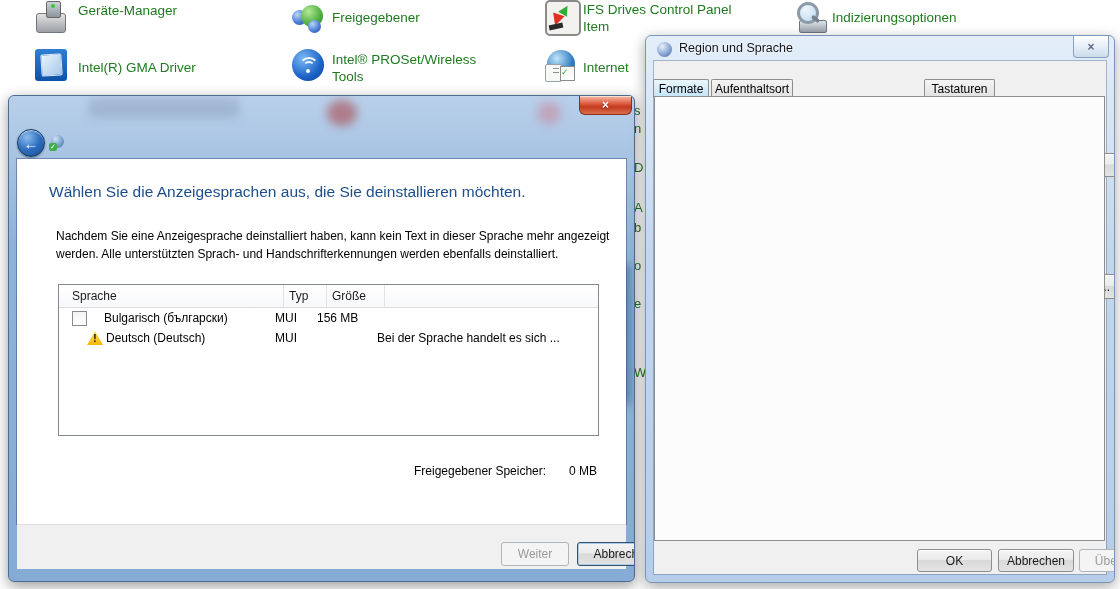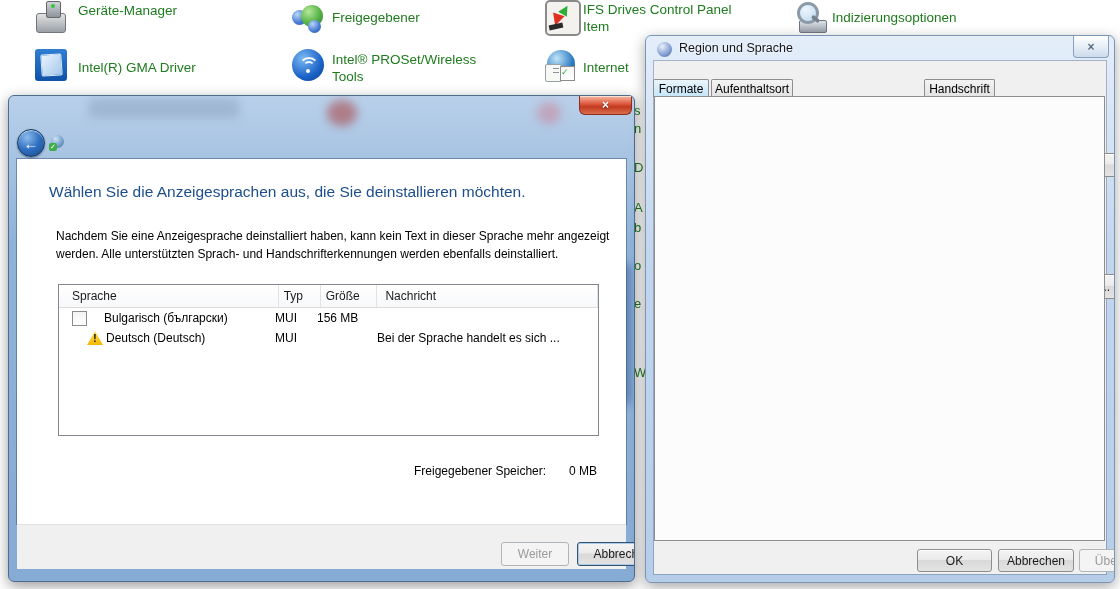--- a/index.html
+++ b/index.html
@@ -243,21 +243,20 @@
   <div class="lclient"></div>
 
   <div class="lheading">Wählen Sie die Anzeigesprachen aus, die Sie deinstallieren möchten.</div>
   <div class="lbody">Nachdem Sie eine Anzeigesprache deinstalliert haben, kann kein Text in dieser Sprache mehr angezeigt werden. Alle unterstützten Sprach- und Handschrifterkennungen werden ebenfalls deinstalliert.</div>
 
   <div class="ltable">
     <div class="thead">
       <div class="th c1" style="padding-left:13px;">Sprache</div>
       <div class="th c2" style="padding-left:5px;">Typ</div>
       <div class="th c3" style="padding-left:5px;">Größe</div>
-      <div class="th c4" style="padding-left:8px;">Nachricht</div>
       <div class="th c5"></div>
     </div>
     <div class="trow">
       <div class="td c1">
         <span class="chk"></span>
         <span>Bulgarisch (български)</span>
       </div>
       <div class="td c2" style="padding-left:5px;">MUI</div>
       <div class="td c3" style="padding-left:5px;">156 MB</div>
       <div class="td c4" style="padding-left:8px;"></div>
@@ -287,21 +286,21 @@
   <div class="rtitle-icon"></div>
   <div class="rtitle">Region und Sprache</div>
   <div class="rclose">
       <span>×</span>
     </div>
 
   <div class="rclient"></div>
 
   <div class="tab hover" style="left:7px;width:54px;">Formate</div>
   <div class="tab" style="left:65px;width:80px;">Aufenthaltsort</div>
-  <div class="tab" style="left:278px;width:69px;">Handschrift</div>
+  <div class="tab" style="left:278px;width:69px;">Tastaturen</div>
 
   <div class="tpanel"></div>
 
   <div class="groupbox" style="left:19px;top:71px;width:429px;height:93px;"></div>
   <div class="gb-label" style="left:29px;top:64px;">Tastaturen und andere Eingabesprachen</div>
   <div class="gtext" style="left:30px;top:84px;width:404px;">Klicken Sie auf "Tastaturen ändern", um die Tastatur oder Eingabesprache zu ändern.</div>
   <div class="btn" style="left:265px;top:117px;width:163px;height:22px;">Tastaturen ändern...</div>
   <a class="link" style="left:29px;top:146px;">Wie wird das Tastaturlayout für die Willkommensseite geändert?</a>
 
   <div class="groupbox" style="left:19px;top:170px;width:429px;height:303px;"></div>

